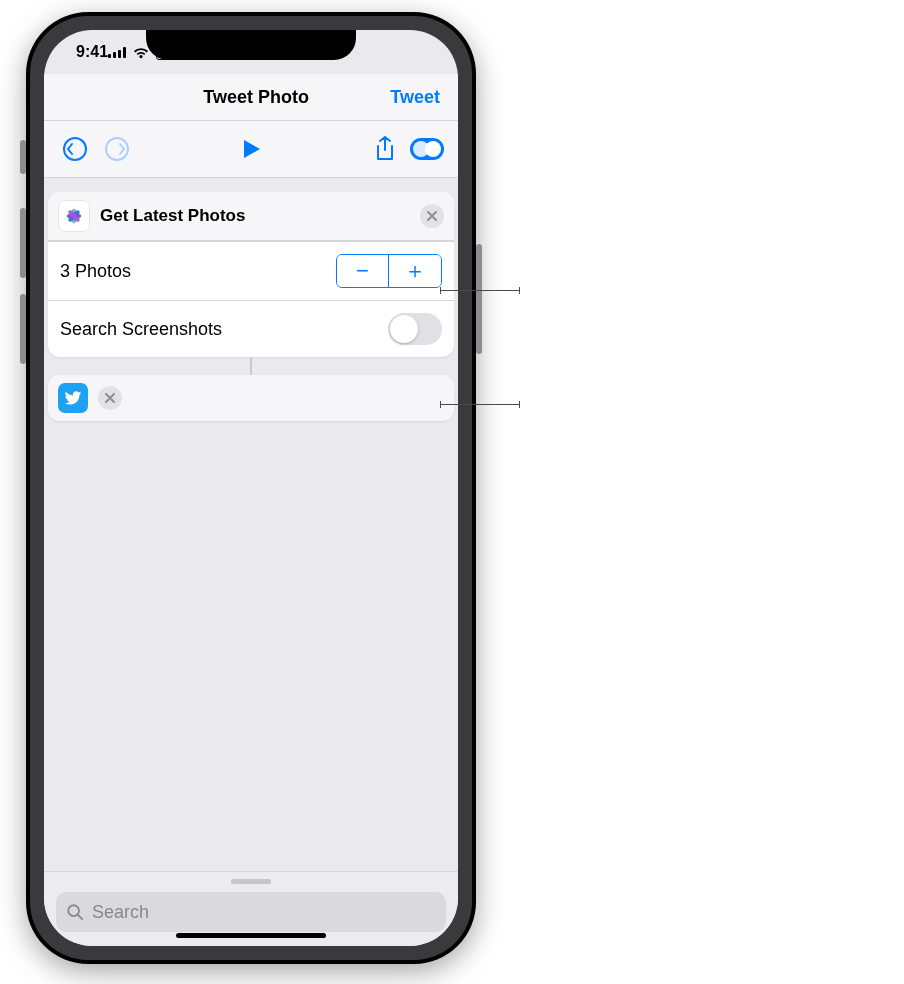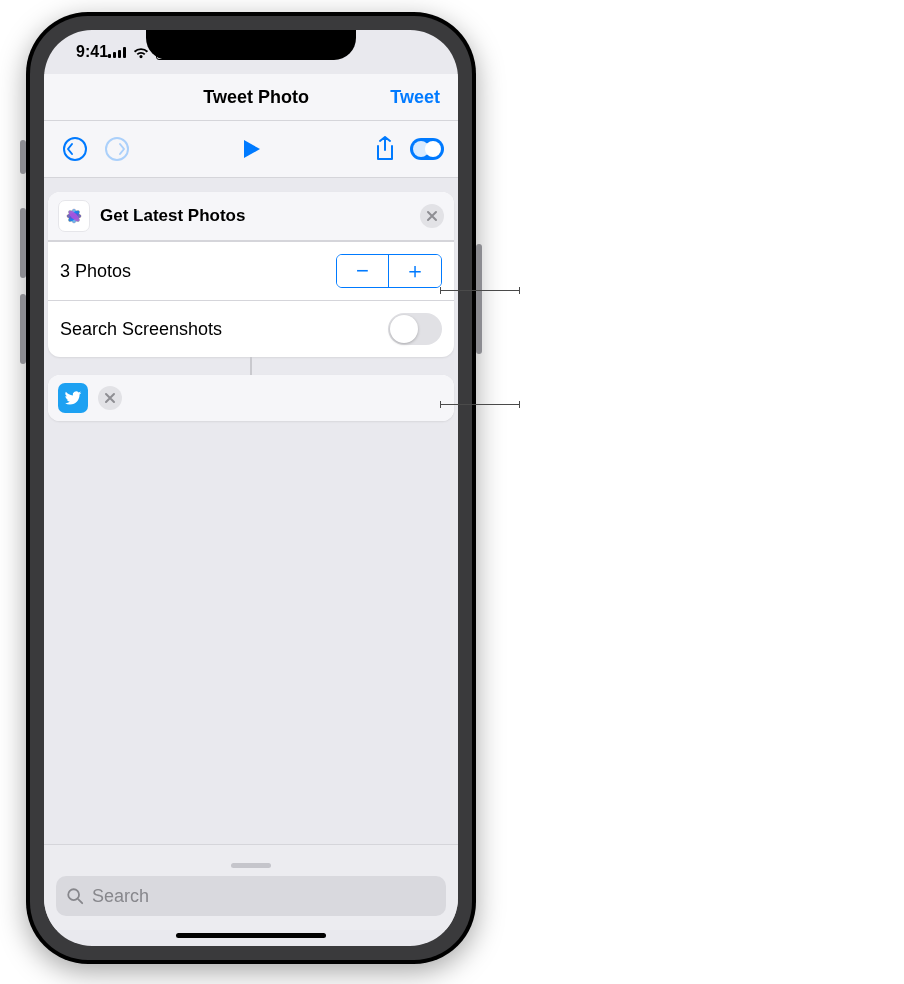--- a/index.html
+++ b/index.html
@@ -199,22 +199,22 @@
     width:54px; height:32px; border-radius:16px;
     background:#e1e1e5; position:relative;
   }
   .toggle .knob {
     position:absolute; left:2px; top:2px;
     width:28px; height:28px; border-radius:50%;
     background:#fff; box-shadow:0 1px 3px rgba(0,0,0,.25);
   }
   
   .drawer {
-    position:absolute; left:0; right:0; bottom:16px;
-    padding:16px 12px 14px;
+    position:absolute; left:0; right:0; bottom:0;
+    padding:5px 12px 14px;
     background:rgba(236,236,240,.9);
     border-top:1px solid var(--hairline);
   }
   .grabber {
     width:40px; height:5px; border-radius:3px;
     background:#c5c5cb; margin:2px auto 8px;
   }
   .search {
     display:flex; align-items:center;
     height:40px; padding:0 10px;

